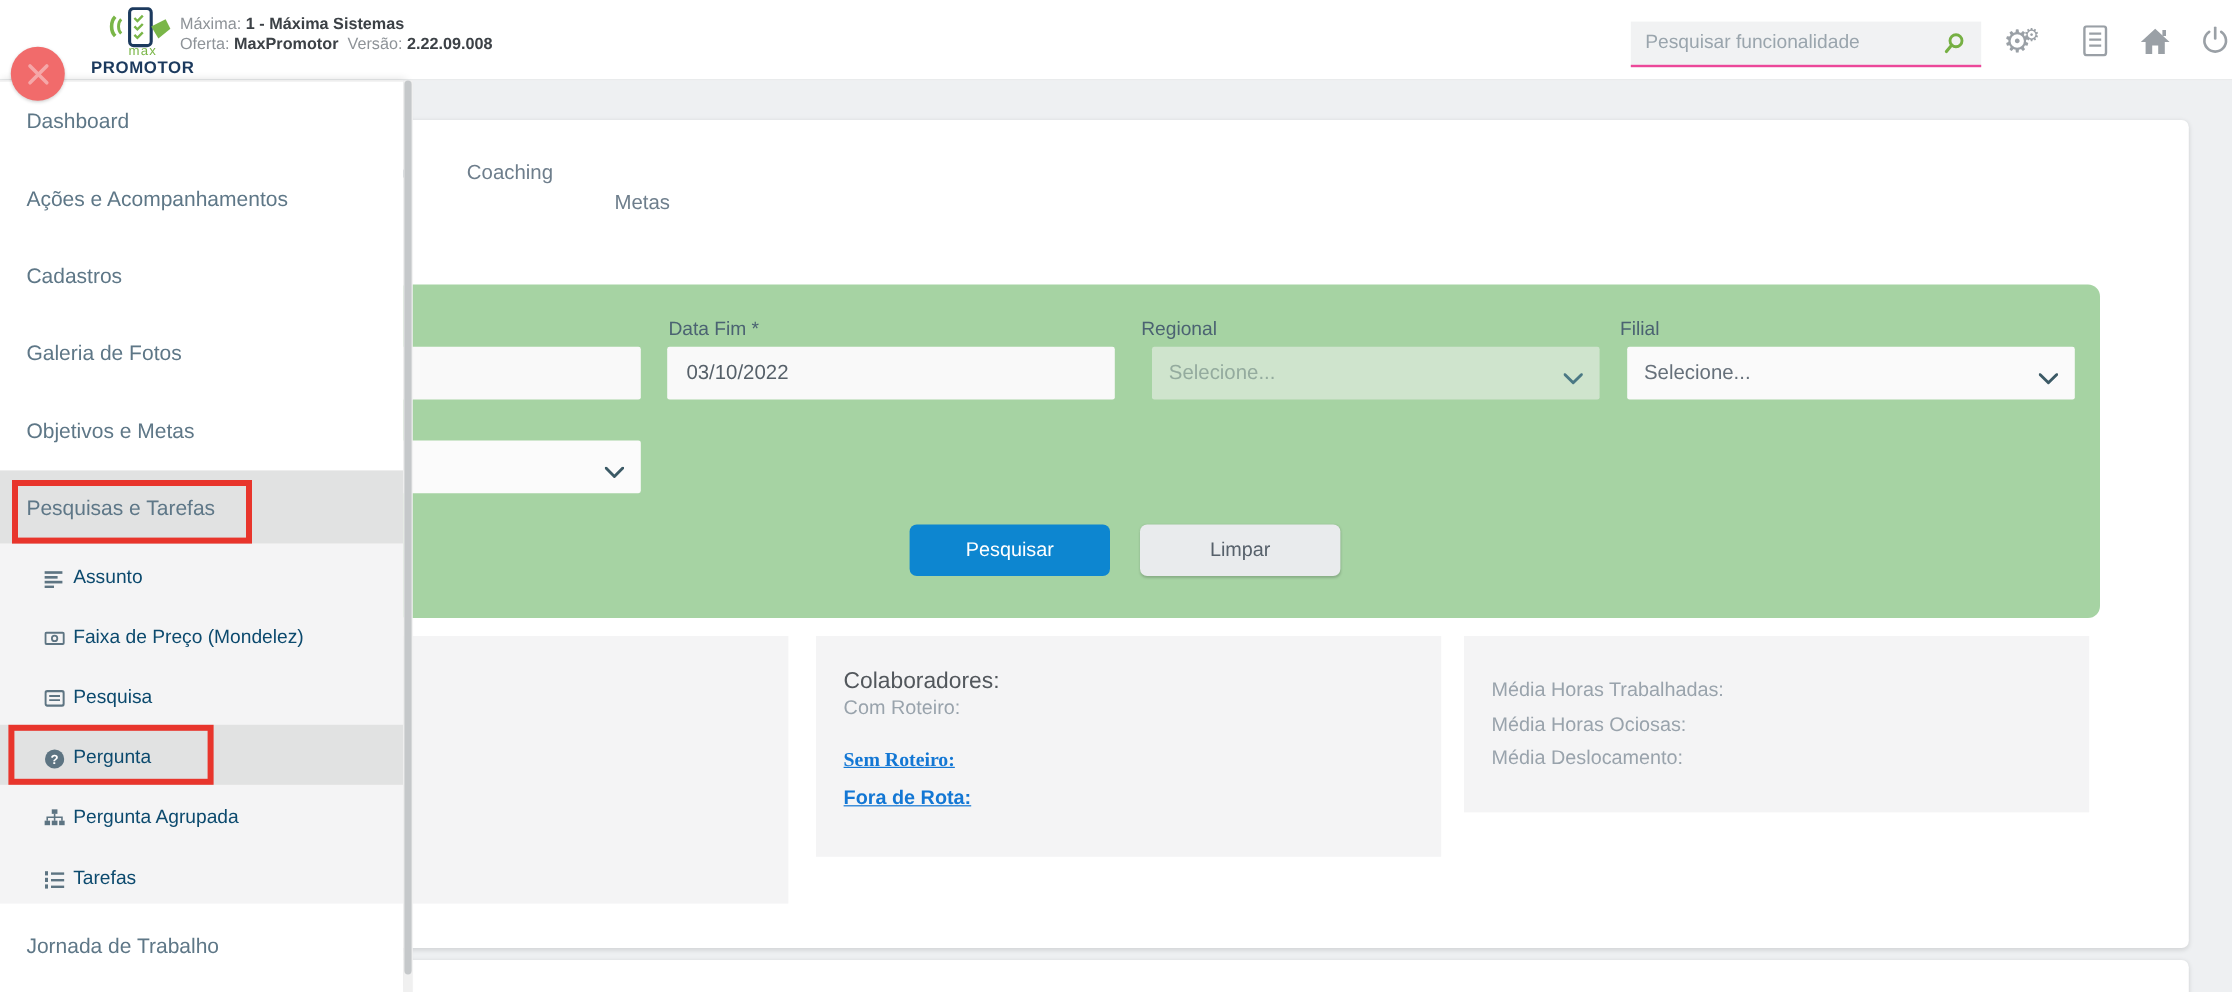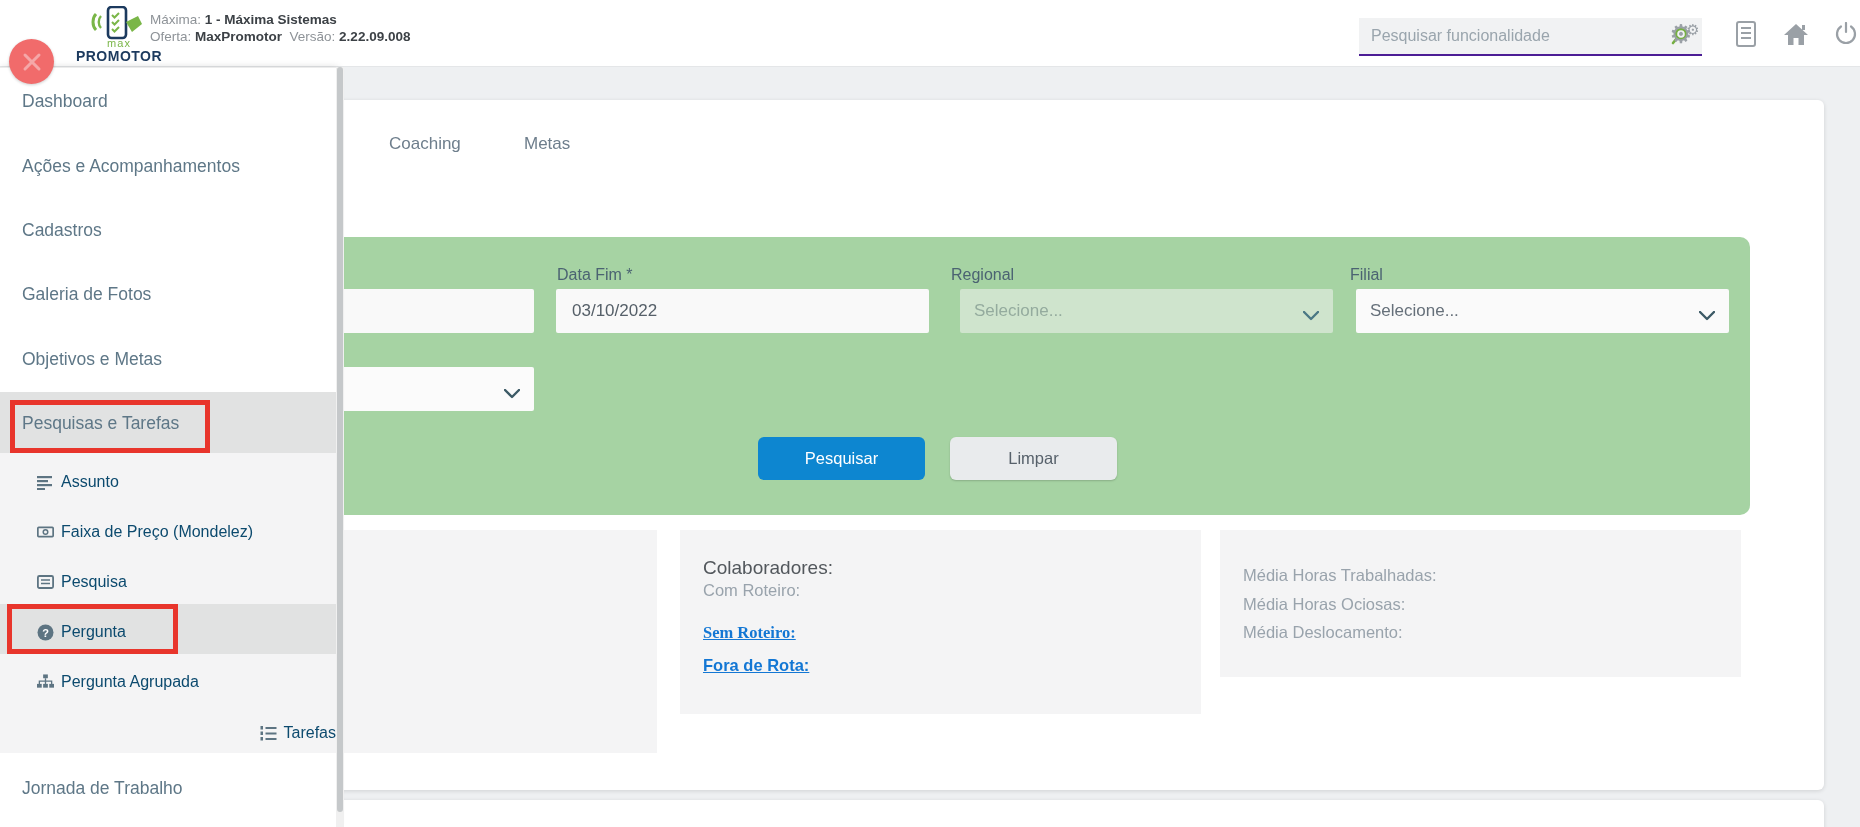--- a/index.html
+++ b/index.html
@@ -11,40 +11,40 @@
   .header { position:absolute; left:0; top:0; width:1860px; height:67px; background:#fff;
             border-bottom:1px solid #e4e6e8; z-index:30; }
   .logo { position:absolute; left:64px; top:4px; width:110px; height:60px; }
   .logo-max { position:absolute; left:0; top:33px; width:110px; text-align:center;
               font-size:11px; color:#7ab648; letter-spacing:1px; }
   .logo-promotor { position:absolute; left:0; top:44px; width:110px; text-align:center;
                    font-size:14px; font-weight:bold; color:#1c3a5e; letter-spacing:.5px; }
   .userinfo { position:absolute; left:150px; top:11px; font-size:13.5px; color:#8e9398; line-height:17px;}
   .userinfo b { color:#3c4146; font-weight:bold; }
   .userinfo .lbl { color:#8e9398; font-weight:normal; }
-  .searchbox { position:absolute; left:1359px; top:18px; width:343px; height:38px;
-               background:#f1f2f3; border:none; border-bottom:2px solid #4c1d95; }
+  .searchbox { position:absolute; left:1359px; top:18px; width:292px; height:38px;
+               background:#f1f2f3; border:none; border-bottom:2px solid #ec4899; }
   .searchbox input { position:absolute; left:0; top:0; width:100%; height:100%; background:transparent;
                border:none; outline:none; padding:0 40px 0 12px; font-size:16px; color:#5a646d;
                font-family:inherit; }
   .searchbox input::placeholder { color:#9aa5ad; opacity:1; }
   .search-mag { position:absolute; right:14px; top:9px; }
   .hicon { position:absolute; top:16px; width:36px; height:36px; display:flex; align-items:center;
            justify-content:center; cursor:pointer; color:#9aa0a6; }
   .gearwrap { font-size:26px; line-height:26px; color:#9aa0a6; position:relative;}
   .gearwrap .g2 { position:absolute; font-size:15px; right:-7px; top:-4px; }
 
   
   .card { position:absolute; background:#fff; border-radius:6px;
           box-shadow:0 1px 4px rgba(0,0,0,.13); z-index:10; }
   .card1 { left:318px; top:100px; width:1506px; height:690px; }
   .card2 { left:318px; top:800px; width:1506px; height:80px; }
 
   .tab { position:absolute; top:134px; font-size:17px; color:#6e7e8c; z-index:11; cursor:pointer; }
-  .tab-0 { left:206px; } .tab-1 { left:389px; } .tab-2 { left:524px; }
+  .tab-0 { left:206px; } .tab-1 { left:389px; } .tab-2 { left:512px;margin-top:25px; }
 
   .greenpanel { position:absolute; left:330px; top:237px; width:1420px; height:278px;
                 background:#a6d3a3; border-radius:10px; z-index:11; }
   .flabel { position:absolute; font-size:16px; color:#4b6372; z-index:12; }
   .lab-datafim { left:557px; top:266px; } .lab-regional { left:951px; top:266px; }
   .lab-filial { left:1350px; top:266px; }
   .field { position:absolute; top:289px; height:44px; border:none; border-radius:2px;
            background:#f9f9f9; font-size:17px; color:#566069; padding:0 16px;
            font-family:inherit; z-index:12; outline:none; }
   .f-inicio { left:330px; width:204px; }
@@ -225,21 +225,21 @@
                 <rect x="6.5" y="0" width="5" height="4"></rect>
                 <rect x="0" y="10" width="5" height="4"></rect>
                 <rect x="6.5" y="10" width="5" height="4"></rect>
                 <rect x="13" y="10" width="5" height="4"></rect>
               </g>
               <path d="M9 4 v3 M2.5 10 v-3 h13 v3 M9 7 v3" fill="none" stroke="#5d7482" stroke-width="1.4"></path>
             </svg>
           </span>
           <span>Pergunta Agrupada</span>
         </div>
-        <div class="sb-item sub" style="top: 649px; justify-content: flex-end;">
+        <div class="sb-item sub" style="top: 649px;">
           <span class="micon">
             <svg width="17" height="17" viewBox="0 0 17 17">
               <g fill="#5d7482">
                 <rect x="5.5" y="2" width="11" height="2"></rect>
                 <rect x="5.5" y="7.5" width="11" height="2"></rect>
                 <rect x="5.5" y="13" width="11" height="2"></rect>
                 <rect x="0.5" y="1" width="2.5" height="3.5"></rect>
                 <rect x="0.5" y="6.5" width="2.5" height="3.5"></rect>
                 <rect x="0.5" y="12" width="2.5" height="3.5"></rect>
               </g>

